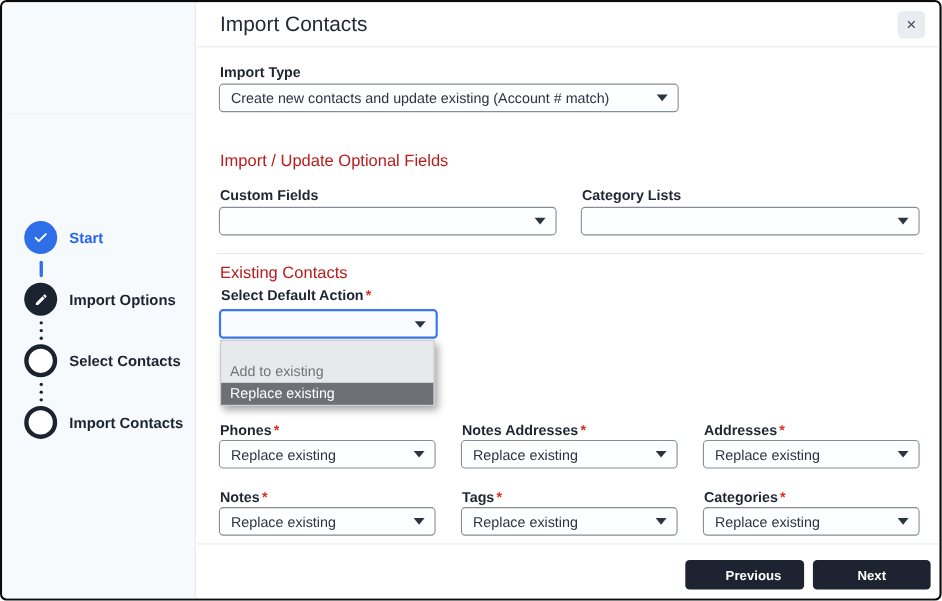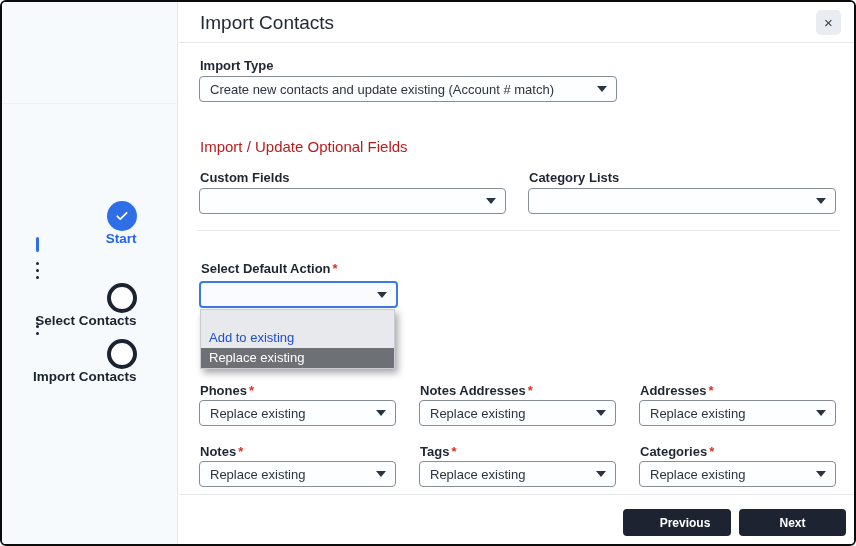--- a/index.html
+++ b/index.html
@@ -8,21 +8,21 @@
     position: absolute; left: 0; top: 0; width: 856px; height: 546px;
     border: 2px solid #0b0b0b; border-radius: 6px; background: #fff; overflow: hidden;
   }
   
   .sidebar {
     position: absolute; left: 0; top: 0; bottom: 0; width: 176px;
     background: #f7fafd; border-right: 1px solid #e3e8ee;
   }
   .sidebar-divider { position: absolute; top: 101px; left: 0; right: 0; height: 1px; background: #edf0f4; }
   .stepper { position: absolute; top: 199px; left: 20px; }
-  .step { display: flex; align-items: flex-end; height: 30px; cursor: default; flex-direction: column; }
+  .step { display: flex; align-items: center; height: 30px; cursor: default; }
   .step-circle {
     width: 30px; height: 30px; border-radius: 50%; flex: 0 0 30px;
     display: flex; align-items: center; justify-content: center;
   }
   .step-circle.done { background: #2e6fe8; }
   .step-circle.current { background: #1b2330; }
   .step-circle.todo { background: #ffffff; border: 4px solid #1b2330; }
   .step-label { margin-left: 11px; font-size: 13.5px; font-weight: 700; color: #1b2330; white-space: nowrap; }
   .step-label.blue { color: #2563eb; }
   .connector { width: 30px; height: 26px; display: flex; flex-direction: column; align-items: center; justify-content: center; }
@@ -50,21 +50,21 @@
     position: absolute; right: 9px; top: 50%; margin-top: -3px;
     width: 0; height: 0; border-left: 5px solid transparent; border-right: 5px solid transparent;
     border-top: 6px solid #2b3440;
   }
   .select.focused { border: 2px solid #3c79e8; background: #f9fbfe; height: 27px; }
   .hr { position: absolute; height: 1px; background: #e7e9ed; }
   .droplist {
     position: absolute; background: #e7e9ec; border: 1px solid #c9ccd2;
     box-shadow: 3px 4px 7px rgba(0,0,0,0.35); z-index: 5;
   }
-  .droplist .opt { height: 20px; line-height: 20px; padding: 0 8px; font-size: 13px; color: #1d4ed8; cursor: pointer; white-space: nowrap; }
+  .droplist .opt { height: 20px; line-height: 20px; padding: 0 8px; font-size: 13px; color: #737373; cursor: pointer; white-space: nowrap; }
   .droplist .opt.blank { height: 18px; }
   .droplist .opt.hl { background: #6d7176; color: #ffffff; }
   .footer-hr { position: absolute; top: 492px; left: 0; right: 0; height: 1px; background: #e7e9ed; }
   .btn {
     position: absolute; top: 507px; height: 27px; background: #1d2330; color: #fff;
     border: none; border-radius: 4px; font-size: 12px; font-weight: 700;
     font-family: "Liberation Sans", sans-serif; cursor: pointer;
   }
 </style>
 </head>
@@ -82,20 +82,28 @@
               <path fill="none" stroke="#ffffff" stroke-width="3" stroke-linecap="round" stroke-linejoin="round" d="M4 12.5l5 5L20 6.5"></path>
             </svg>
         </div>
         <span class="step-label blue">Start</span>
       </div>
 
       <div class="connector">
           <span class="solid"></span>
         </div>
 
+      <div class="step">
+        <div class="step-circle current">
+          <svg viewBox="0 0 24 24" width="13" height="13">
+              <path fill="#ffffff" d="M3 17.25V21h3.75L17.8 9.94l-3.75-3.75L3 17.25zM20.7 7.04a1 1 0 0 0 0-1.41l-2.34-2.34a1 1 0 0 0-1.41 0l-1.83 1.83 3.75 3.75 1.83-1.83z"></path>
+            </svg>
+        </div>
+        <span class="step-label">Import Options</span>
+      </div>
 
       <div class="connector dots">
           <i></i>
           <i></i>
           <i></i>
         </div>
 
       <div class="step">
         <div class="step-circle todo"></div>
         <span class="step-label">Select Contacts</span>
@@ -137,20 +145,21 @@
     </div>
 
     <div class="lbl" style="top:168px; left:350px;">Category Lists</div>
     <div class="select" style="top:186px; left:349px; width:308px;">
       <span></span>
       <span class="caret"></span>
     </div>
 
     <div class="hr" style="top:228px; left:18px; width:643px;"></div>
 
+    <div class="ghead" style="top:238px; left:21px;">Existing Contacts</div>
 
     <div class="lbl" style="top:259px; left:22px;">
       <span>Select Default Action</span><span class="req">*</span>
     </div>
     <div class="select focused" style="top:279px; left:20px; width:199px;">
       <span></span>
       <span class="caret"></span>
     </div>
 
     <div class="droplist" style="top:307px; left:21px; width:195px;">

